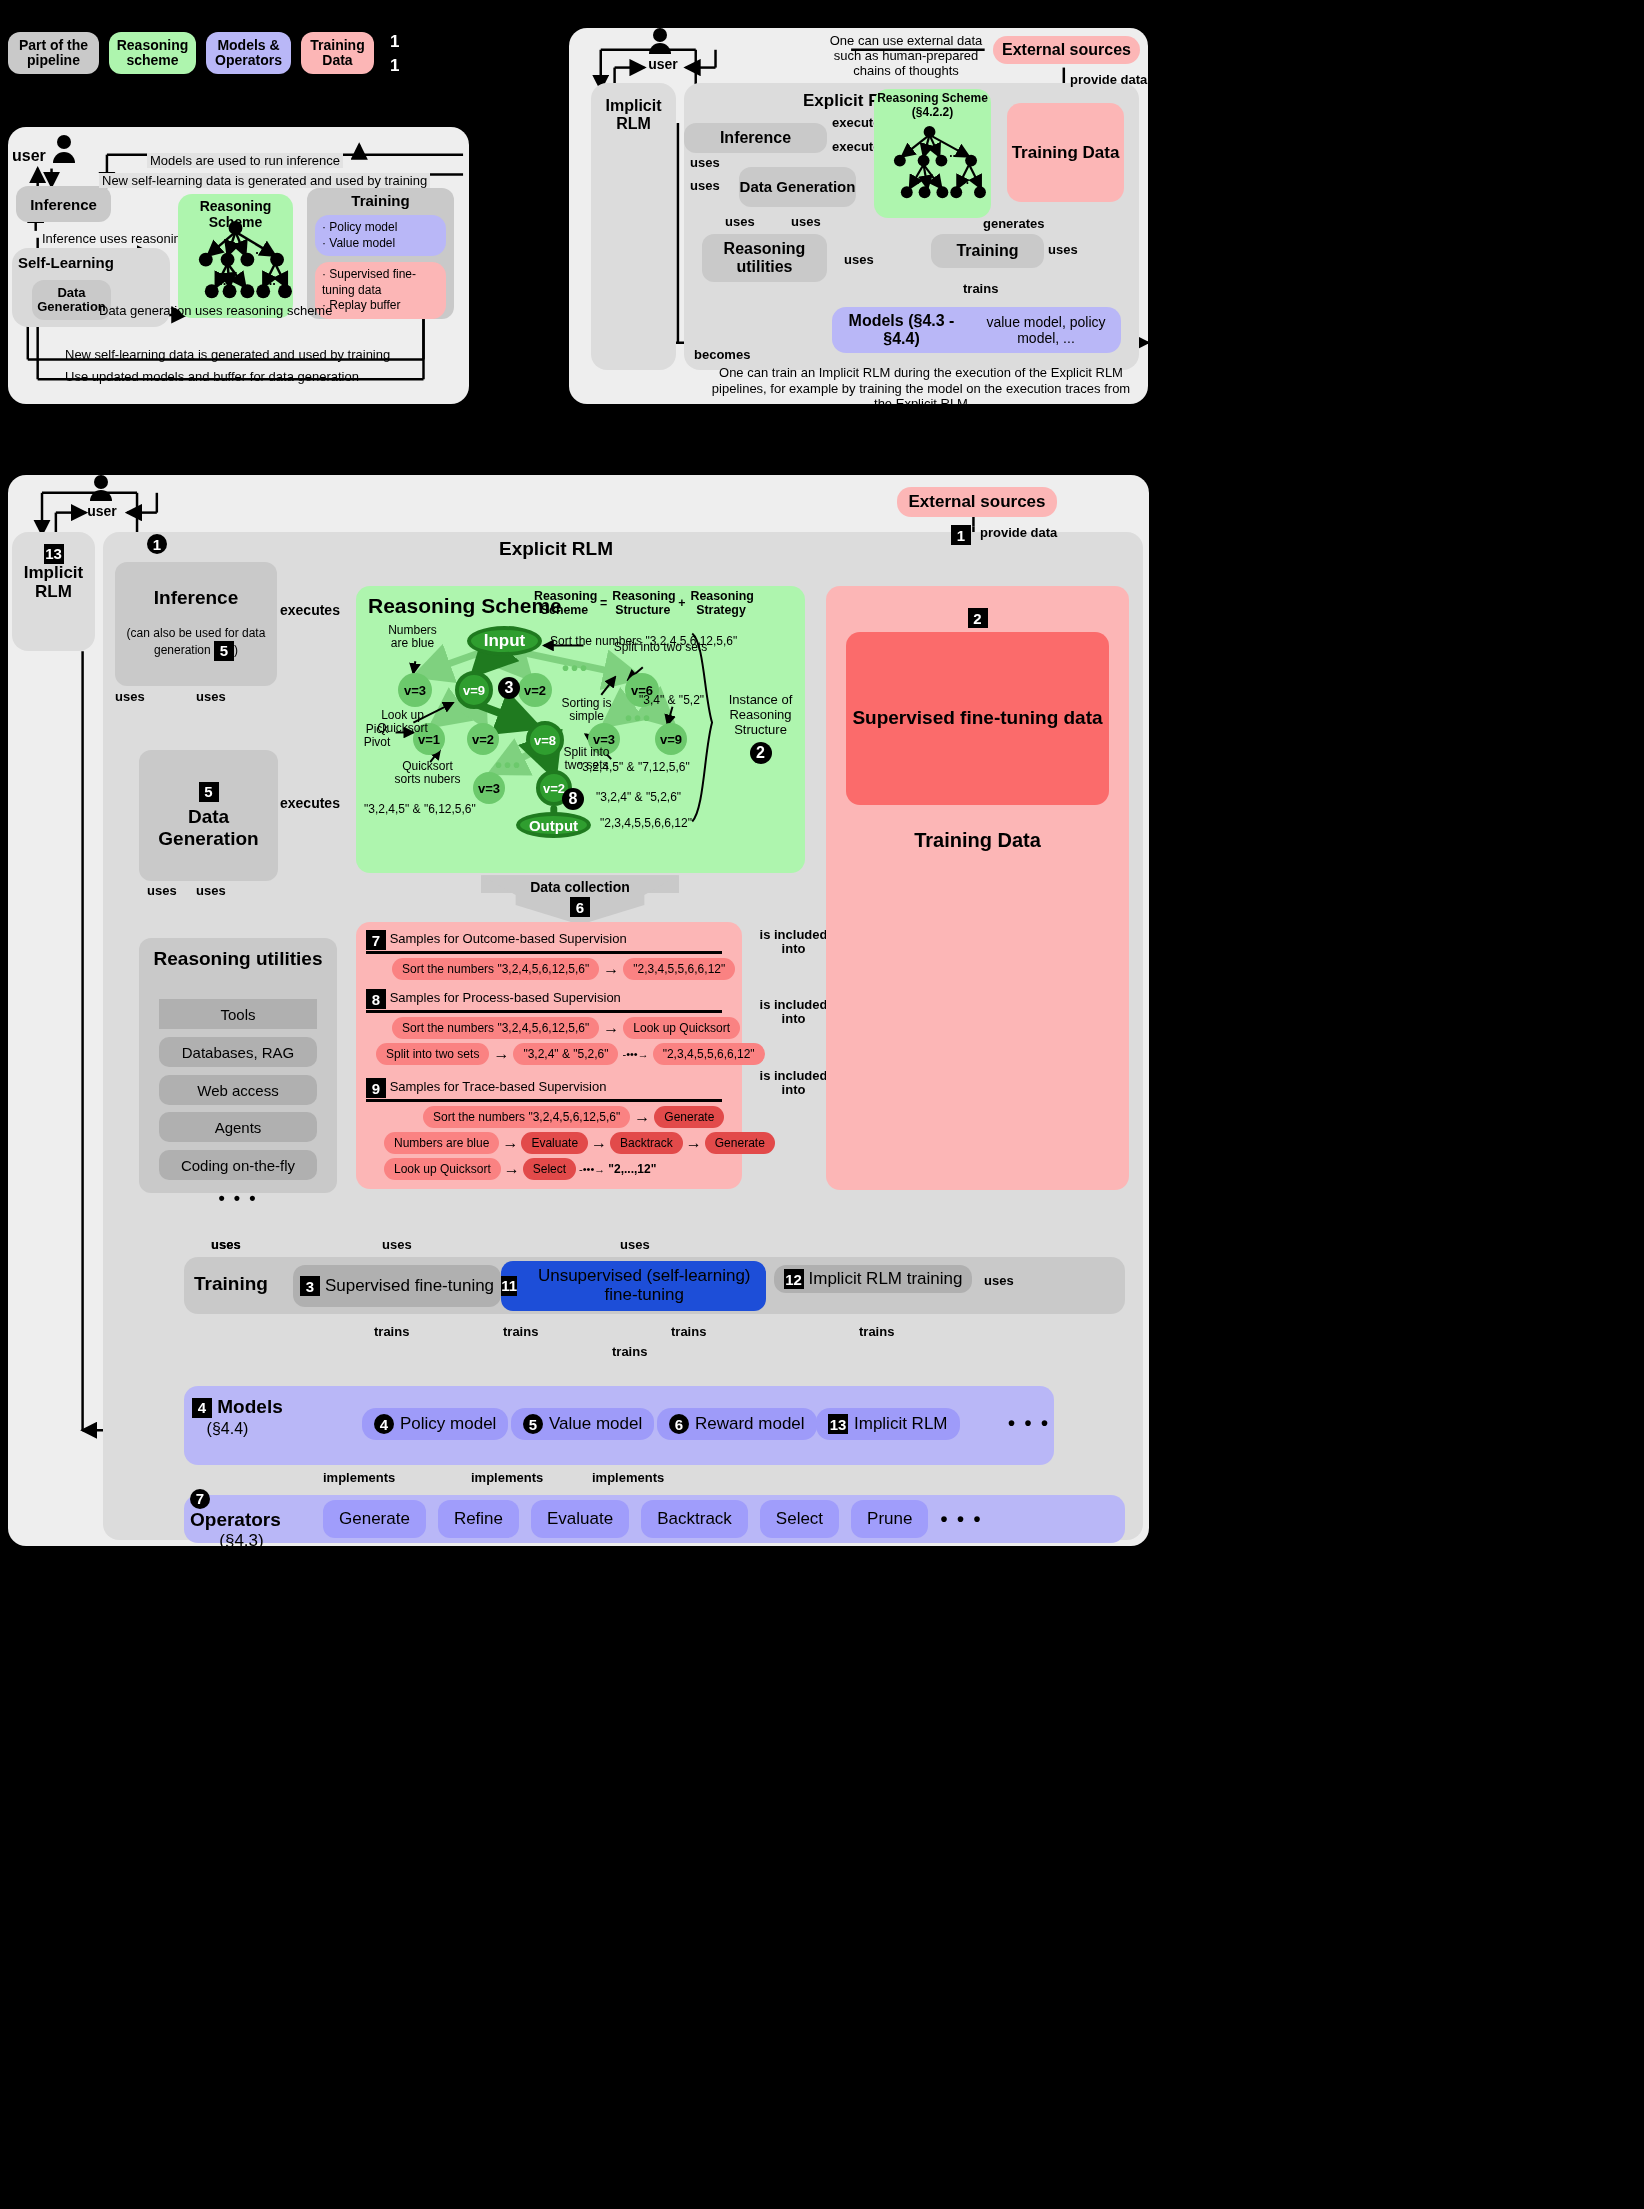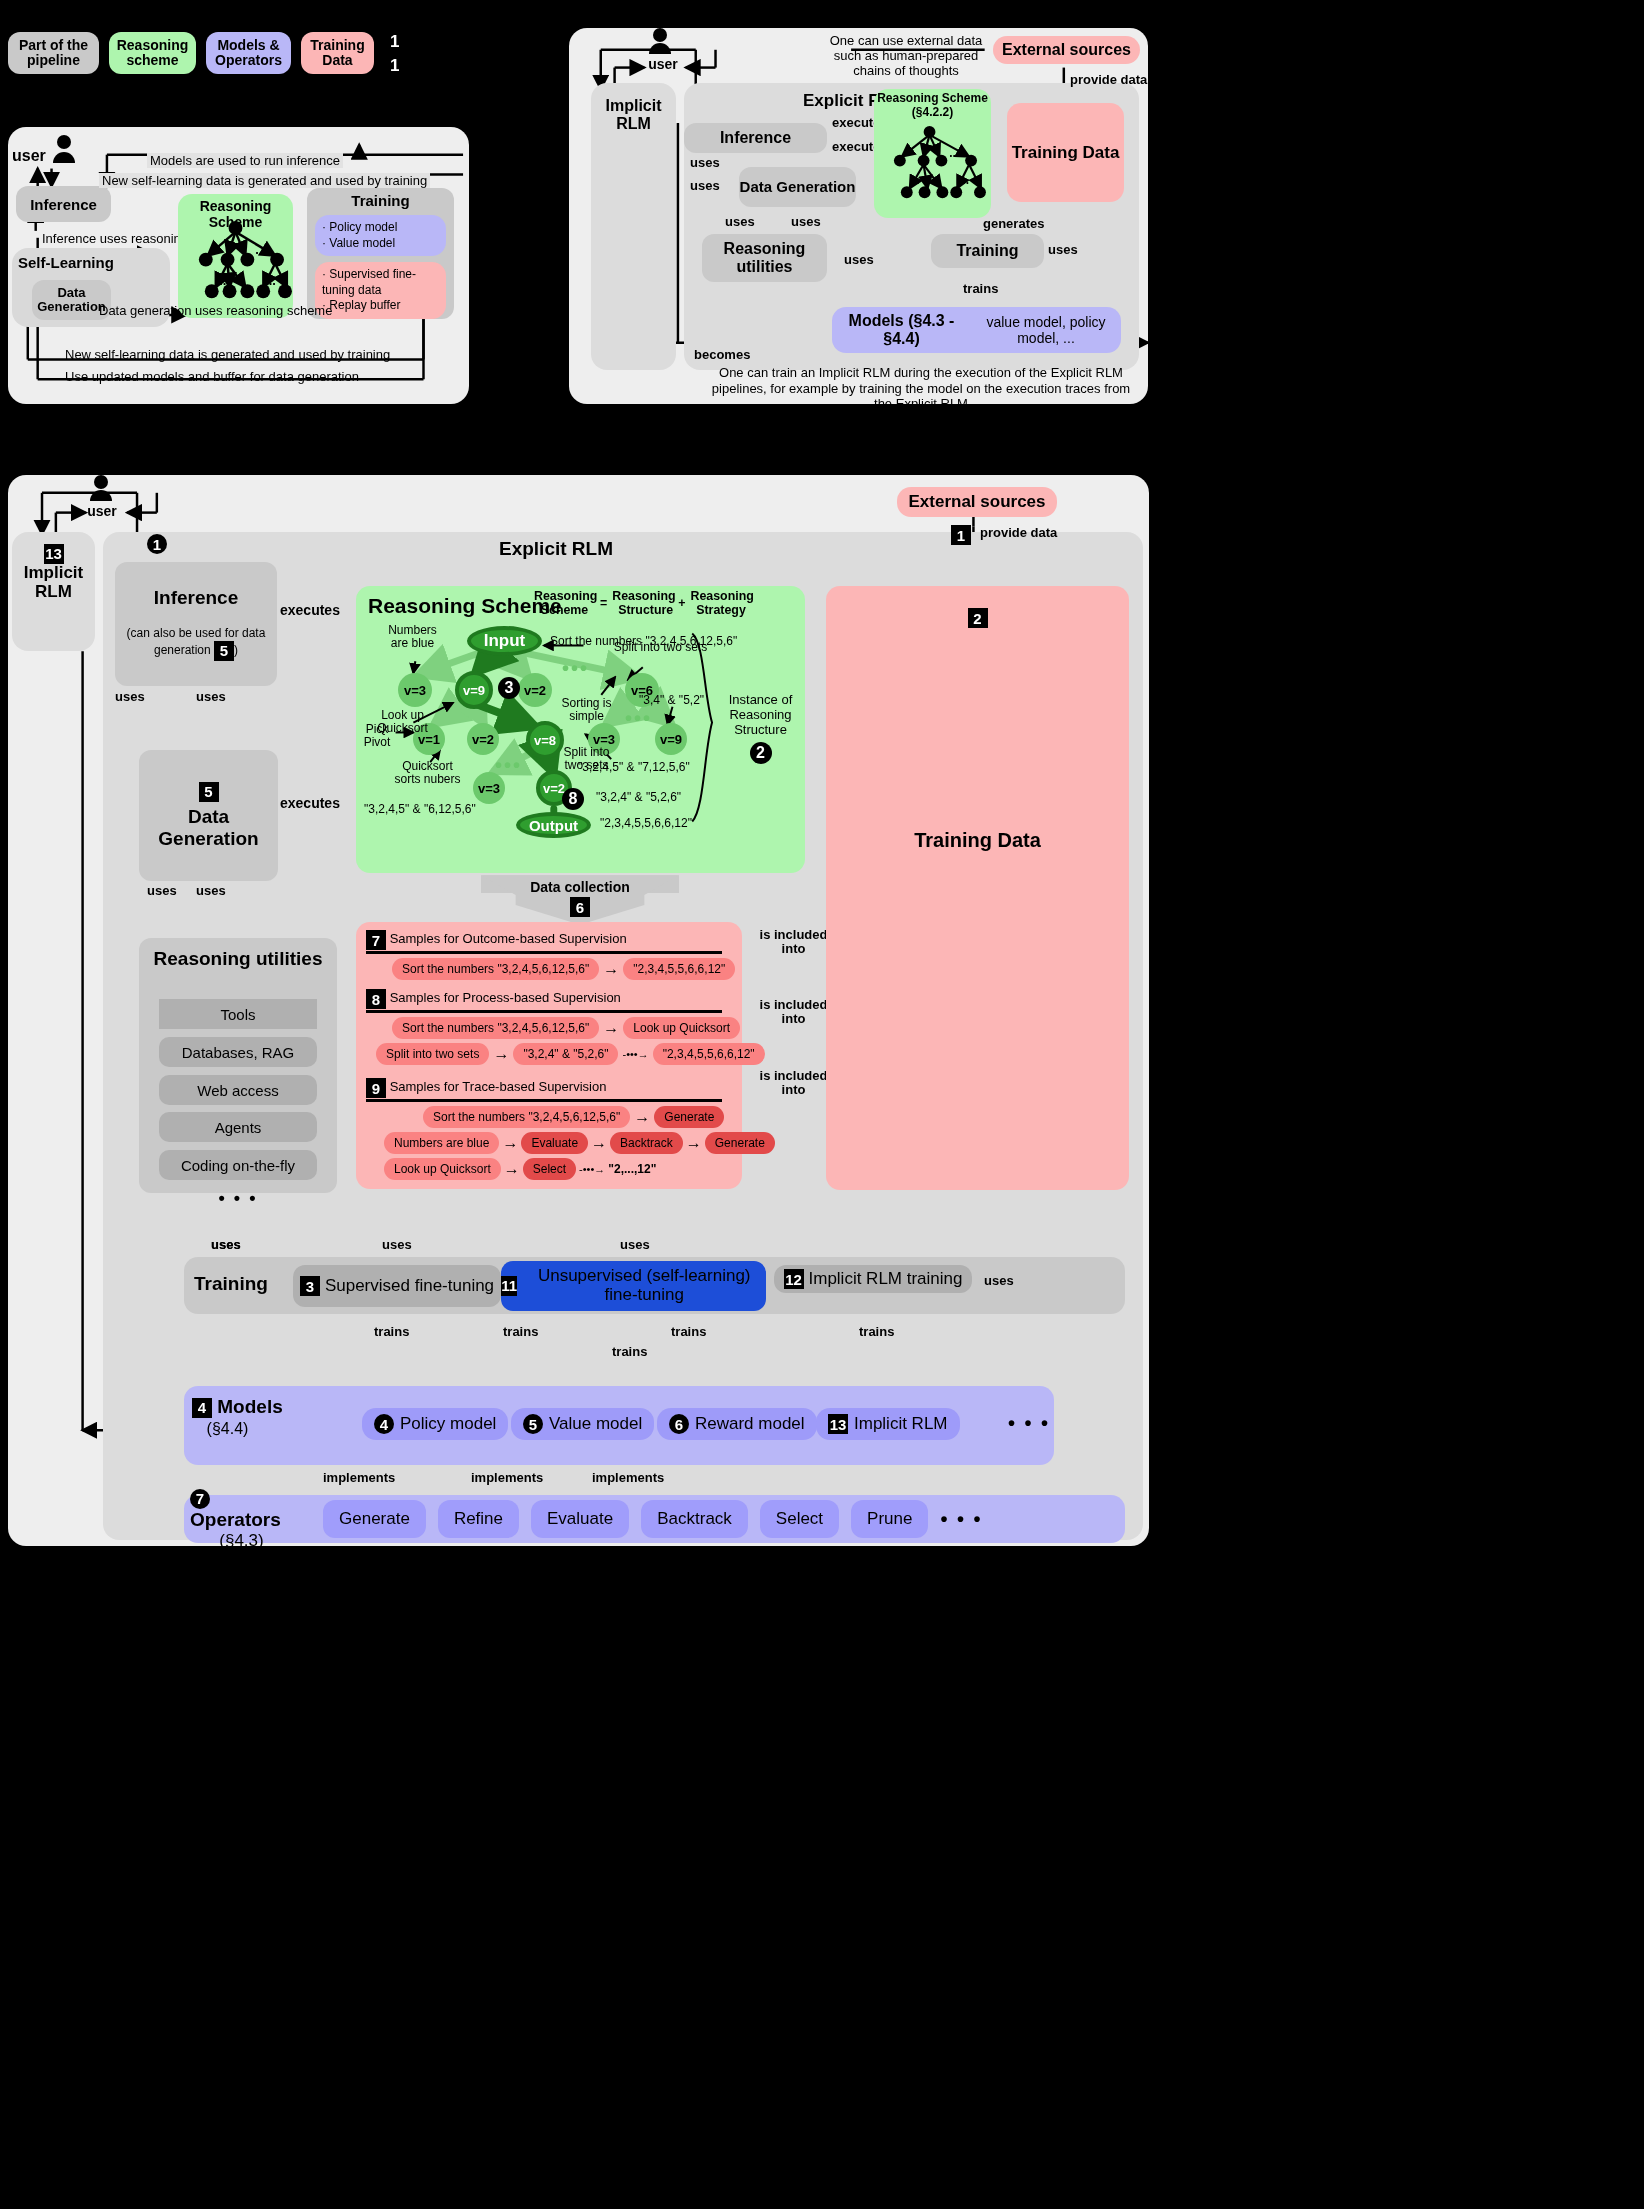--- a/index.html
+++ b/index.html
@@ -457,21 +457,21 @@
   </div>
   <div class="abs lbl bold" style="left:203px;top:762px;"><span>uses</span></div>
 
   <div class="abs greenbox" style="left:348px;top:111px;width:449px;height:287px;">
     <div class="abs bold" style="left:12px;top:8px;font-size:21px;">
       <span>Reasoning Scheme</span>
     </div>
     <div class="abs bold ctr" style="left:178px;top:4px;width:265px;font-size:12.4px;line-height:1.1;display:flex;gap:5px;align-items:center;">
       <span style="width:61px;">Reasoning Scheme</span>
       <span>=</span>
-      <span style="width:61px;text-align:right;">Reasoning Structure</span>
+      <span style="width:61px;">Reasoning Structure</span>
       <span>+</span>
       <span style="width:61px;">Reasoning Strategy</span>
     </div>
 
     <svg width="449" height="287" viewBox="0 0 454 290">
       <defs>
         <marker id="gl" markerWidth="6" markerHeight="6" refX="5" refY="3" orient="auto">
             <polygon points="0 0, 6 3, 0 6" fill="#7fd17f"></polygon>
           </marker>
         <marker id="gd" markerWidth="6" markerHeight="6" refX="5" refY="3" orient="auto">
@@ -661,20 +661,25 @@
         <span style="font-size:12px;font-weight:bold;">"2,...,12"</span>
       </div>
     </div>
   </div>
 
   <div class="abs lbl bold ctr" style="left:741px;top:453px;width:89px;line-height:1.1;"><span>is included into</span></div>
   <div class="abs lbl bold ctr" style="left:741px;top:523px;width:89px;line-height:1.1;"><span>is included into</span></div>
   <div class="abs lbl bold ctr" style="left:741px;top:594px;width:89px;line-height:1.1;"><span>is included into</span></div>
 
   <div class="abs pinkbox" style="left:818px;top:111px;width:303px;height:604px;">
+    <div class="abs redbox" style="left:20px;top:46px;width:263px;height:173px;display:flex;align-items:center;justify-content:center;">
+      <div class="ctr bold" style="font-size:19px;line-height:1.2;">
+        <span>Supervised fine-tuning data</span>
+      </div>
+    </div>
     <div class="abs ctr" style="left:20px;top:22px;width:263px;">
       <span class="badge">2</span>
     </div>
     <div class="abs ctr bold" style="left:0;top:242px;width:303px;font-size:20px;line-height:1.2;">
       <span>Training Data</span>
     </div>
   </div>
 
   <div class="abs pinkbox" style="left:889px;top:12px;width:160px;height:30px;display:flex;align-items:center;justify-content:center;">
     <span class="bold" style="font-size:17px;">External sources</span>

